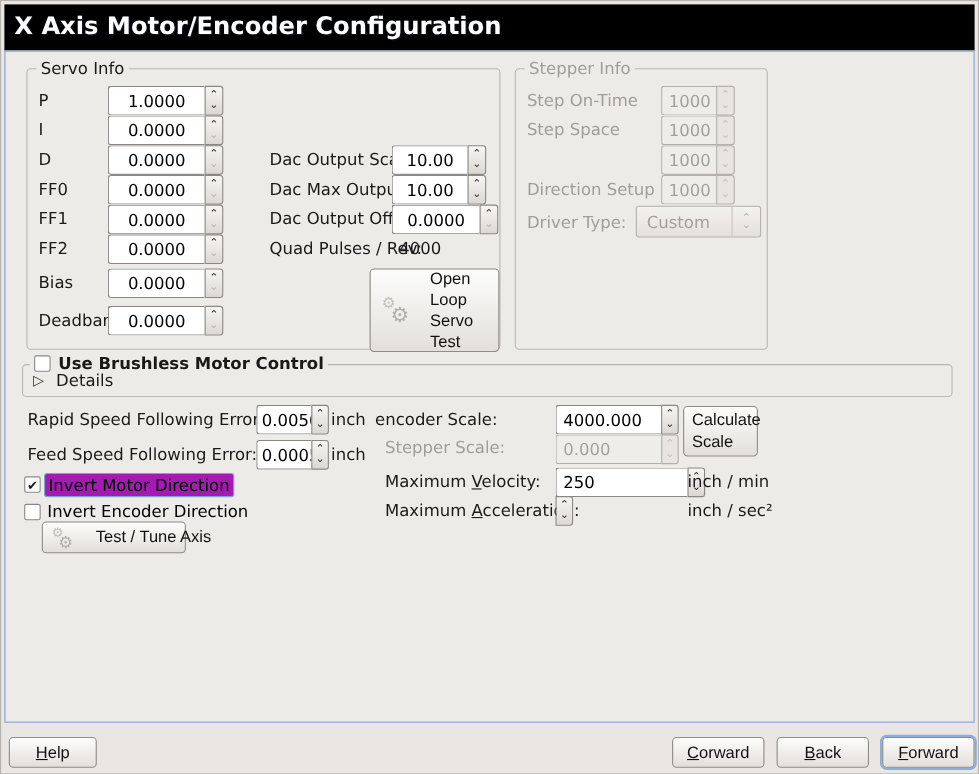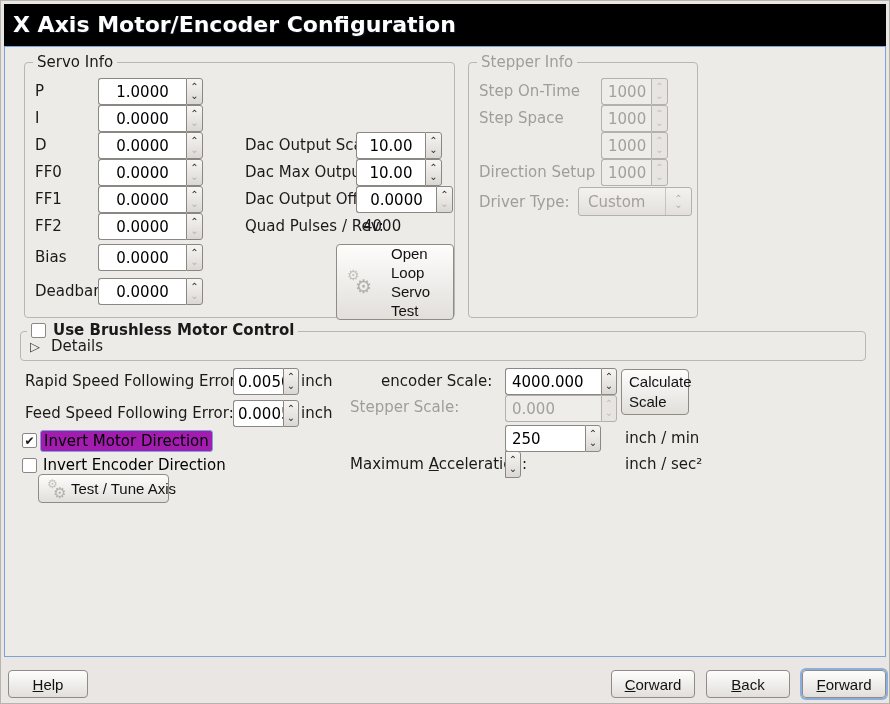--- a/index.html
+++ b/index.html
@@ -281,42 +281,43 @@
     <div class="lbl" style="left:20px;top:353px;">Feed Speed Following Error:</div>
     <div class="spinbox" style="left:228px;top:353px;">
       <div class="txt" style="width:50px;padding:0 4px;">0.0005</div>
       <div class="spin" style="width:16px;">
           <span class="up"></span>
           <span class="dn"></span>
         </div>
     </div>
     <div class="unit" style="left:296px;top:353px;">inch</div>
 
-    <div class="lbl" style="left:336px;top:321px;margin-left:40px;">encoder Scale:</div>
+    <div class="lbl" style="left:336px;top:321px;">encoder Scale:</div>
     <div class="spinbox" style="left:500px;top:321px;">
       <div class="txt" style="width:96px;">4000.000</div>
       <div class="spin" style="width:16px;">
           <span class="up"></span>
           <span class="dn"></span>
         </div>
     </div>
     <button class="btn multiline" style="left:616px;top:322px;width:68px;height:46px;justify-content:flex-start;padding-left:7px;text-align:left;line-height:20px;">Calculate
 Scale</button>
 
     <div class="lbl dis" style="left:345px;top:347px;">Stepper Scale:</div>
     <div class="spinbox disabled" style="left:500px;top:348px;">
       <div class="txt" style="width:96px;">0.000</div>
       <div class="spin" style="width:16px;">
           <span class="up"></span>
           <span class="dn"></span>
         </div>
     </div>
 
+    <div class="lbl" style="left:345px;top:378px;"><span>Maximum </span><span class="u">V</span><span>elocity:</span></div>
     <div class="spinbox" style="left:500px;top:378px;">
-      <div class="txt" style="width:80px;">250</div>
+      <div class="txt" style="width:120px;">250</div>
       <div class="spin" style="width:16px;">
           <span class="up"></span>
           <span class="dn"></span>
         </div>
     </div>
     <div class="unit" style="left:620px;top:378px;">inch / min</div>
 
     <div class="lbl" style="left:345px;top:404px;"><span>Maximum </span><span class="u">A</span><span>cceleration:</span></div>
     <div class="spinbox" style="left:500px;top:404px;">
       <div class="spin" style="width:16px;">
@@ -332,21 +333,21 @@
     <div class="hl" style="left:35px;top:383px;">Invert Motor Direction</div>
 
     <div class="cb" style="left:17px;top:411px;"></div>
     <div class="plain-cb-label" style="left:38px;top:408px;">Invert Encoder Direction</div>
 
     <button class="btn" style="left:33px;top:427px;width:131px;height:29px;justify-content:flex-start;padding-left:8px;">
       <span class="gears" style="width:24px;height:24px;">
         <span class="g1" style="font-size:12px;">⚙</span>
         <span class="g2" style="font-size:15px;left:6px;top:7px;">⚙</span>
       </span>
-      <span style="margin-left:0;">Test / Tune Axis</span>
+      <span style="margin-left:16px;">Test / Tune Axis</span>
     </button>
 
   </div>
 
   <button class="btn" style="left:7px;top:669px;width:80px;height:28px;"><span class="u">H</span><span>elp</span></button>
   <button class="btn" style="left:610px;top:669px;width:84px;height:28px;"><span class="u">C</span><span>orward</span></button>
   <button class="btn" style="left:705px;top:669px;width:84px;height:28px;"><span class="u">B</span><span>ack</span></button>
   <button class="btn focus" style="left:801px;top:669px;width:84px;height:28px;"><span class="u">F</span><span>orward</span></button>
 
 </div>

